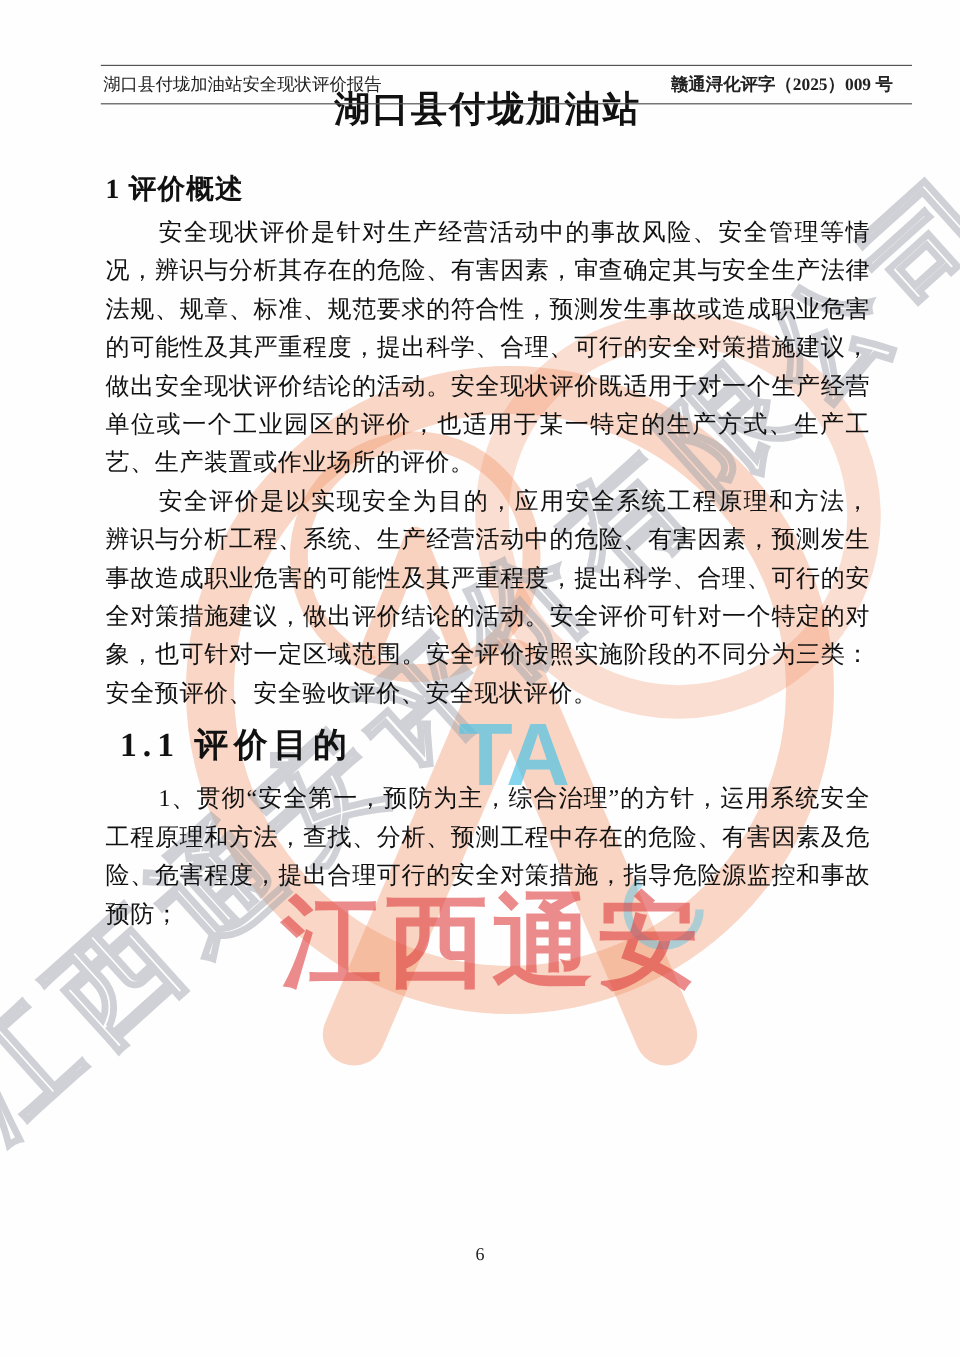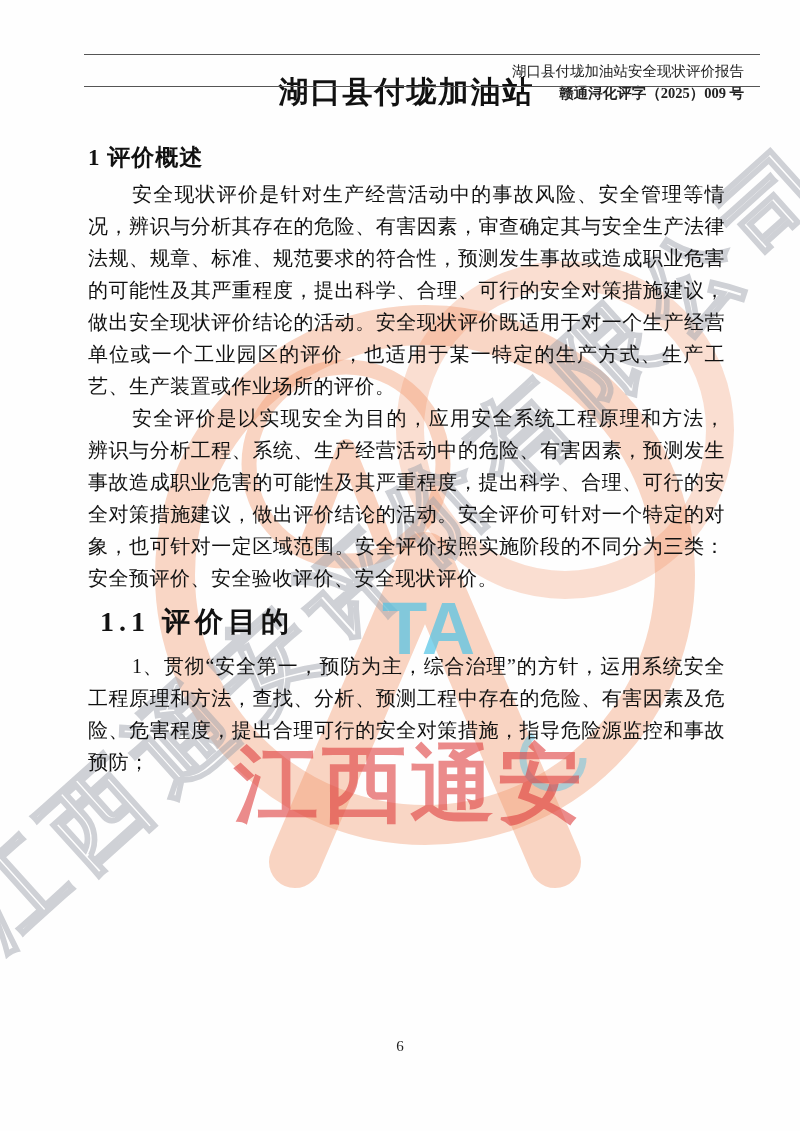--- a/index.html
+++ b/index.html
@@ -14,21 +14,21 @@
   }
   
   .hdr{position:relative;z-index:2;}
   .hdr-rule-top{
     position:absolute;left:84px;right:40px;top:54px;
     border-top:1.5px solid #555;
   }
   .hdr-row{
     position:absolute;left:86px;right:56px;top:60px;
     display:flex;justify-content:space-between;align-items:flex-end;
-    font-size:14.5px;line-height:22px;color:#222;flex-direction:column;
+    font-size:14.5px;line-height:22px;color:#222;
   }
   .hdr-row .num{font-weight:bold;}
   .hdr-rule-bottom{
     position:absolute;left:84px;right:40px;top:86px;
     border-top:1.5px solid #555;
   }
   
   .wm{position:absolute;inset:0;z-index:0;pointer-events:none;overflow:hidden;}
   .wm svg{position:absolute;left:0;top:0;}
   .wm-diag{

